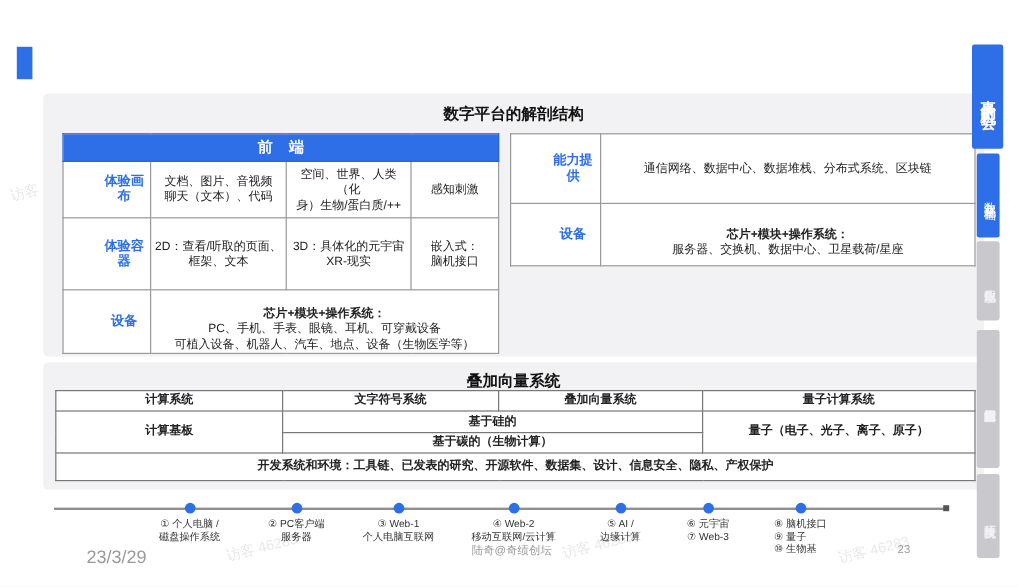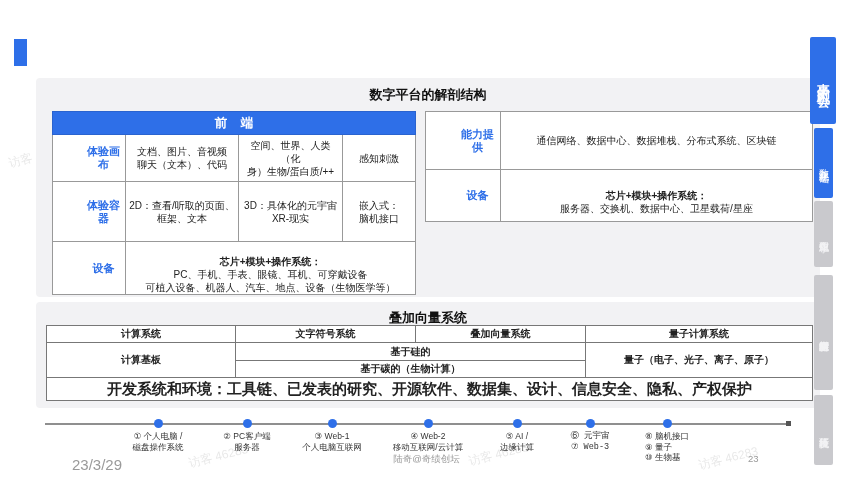--- a/index.html
+++ b/index.html
@@ -25,21 +25,21 @@
   .tbl td.th { background:var(--blue); color:#fff; font-weight:bold; font-size:12.5px;
                letter-spacing:5px; text-indent:5px; border-color:#2a63cf; }
   .tbl td.lbl { color:var(--blue); font-weight:bold; font-size:11px;padding-left:31px; }
   .tbl .b { display:block; font-weight:bold; }
 
   .front-tbl { left:16px; top:33px; width:363px; }
   .back-tbl  { left:389px; top:33px; width:387px; }
 
   .f-tbl { left:10px; top:23px; width:766px; }
   .f-tbl td { font-weight:bold; border-color:#777; line-height:12px; font-size:10px; }
-  .f-tbl td.dev { font-size:15px; }
+  .f-tbl td.dev { font-size:10px; }
 
   
   .tl-line { position:absolute; left:45px; top:423px; width:744px; height:2px; background:#8f8f8f; }
   .tl-cap  { position:absolute; left:786px; top:421px; width:5px; height:5px; background:#555; }
   .tl-dot  { position:absolute; top:419px; width:9px; height:9px; border-radius:50%; background:var(--blue); margin-left:-4px; }
   .tl-label { position:absolute; top:431px; width:110px; margin-left:-55px; text-align:center;
               font-size:8.5px; line-height:10.5px; color:#333; }
   .tl-label.left-align { margin-left:0; width:90px; text-align:left; }
   .tl-label span { display:block; }
 
@@ -198,21 +198,21 @@
       <span>个人电脑互联网</span>
     </div>
     <div class="tl-label" style="left:428px;">
       <span>④ Web-2</span>
       <span>移动互联网/云计算</span>
     </div>
     <div class="tl-label" style="left:517px;">
       <span>⑤ AI /</span>
       <span>边缘计算</span>
     </div>
-    <div class="tl-label" style="left:590px;font-family:Liberation Mono, monospace;">
+    <div class="tl-label" style="left:590px;">
       <span>⑥ 元宇宙</span>
       <span>⑦ Web-3</span>
     </div>
     <div class="tl-label left-align" style="left:645px;">
       <span>⑧ 脑机接口</span>
       <span>⑨ 量子</span>
       <span>⑩ 生物基</span>
     </div>
   </div>
 

